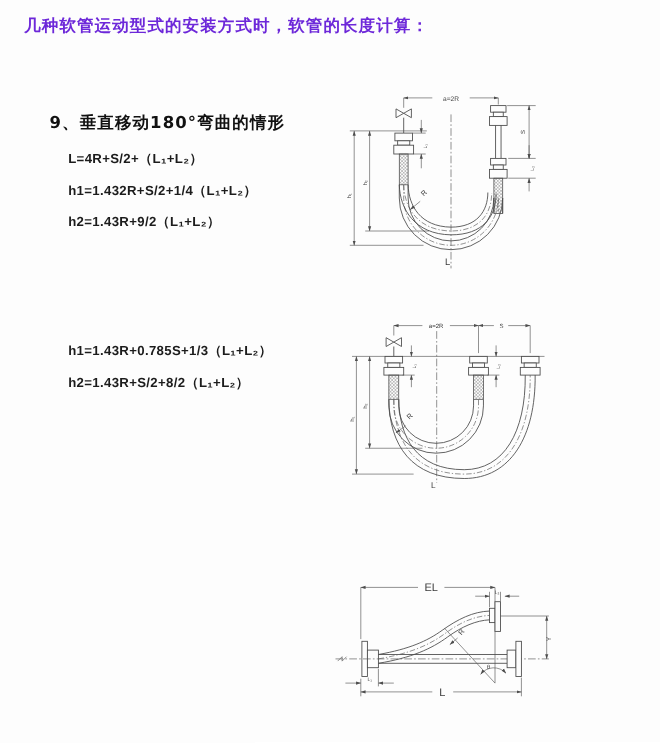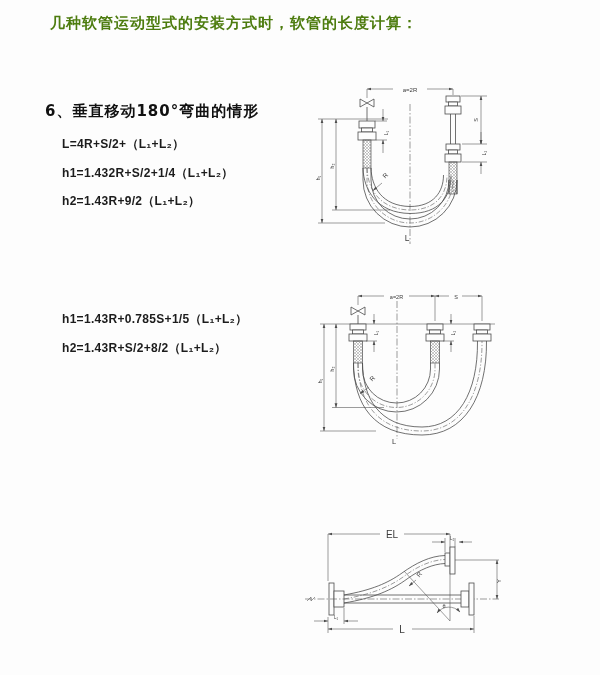--- a/index.html
+++ b/index.html
@@ -1,22 +1,22 @@
 <!DOCTYPE html>
 <html><head>
 <meta charset="utf-8">
 <style>
   html,body{margin:0;padding:0;background:#ffffff;}
   .page{
     position:relative;width:600px;height:675px;background:#fdfdfd;overflow:hidden;
     font-family:"DejaVu Sans","Liberation Sans",sans-serif;color:#161616;
   }
   .title{
-    position:absolute;left:50px;top:14px;font-size:15px;font-weight:bold;
-    letter-spacing:1px;color:#4d7c0f;white-space:nowrap;
+    position:absolute;left:22px;top:14px;font-size:15px;font-weight:bold;
+    letter-spacing:1px;color:#6d28d9;white-space:nowrap;
   }
   .section{position:absolute;left:45px;}
   .sec1{top:102px;}
   .sec2{top:305px;}
   .sec3{top:512px;}
   .sec-heading{font-size:15px;font-weight:bold;color:#111;letter-spacing:1px;height:21px;margin-bottom:7px;white-space:nowrap;}
   .formula{
     padding-left:17px;font-family:"Liberation Sans","DejaVu Sans",sans-serif;
     font-size:12px;font-weight:bold;color:#1c1c1c;line-height:28.5px;white-space:nowrap;
     letter-spacing:0.3px;
@@ -34,21 +34,21 @@
   .fit{fill:#fdfdfd;stroke:#4d4d4d;stroke-width:0.8;}
 </style>
 </head>
 <body>
 
 <div class="page">
 
   <div class="title">几种软管运动型式的安装方式时，软管的长度计算：</div>
 
   <div class="section sec1">
-    <div class="sec-heading">6、垂直移动180°弯曲的情形</div>
+    <div class="sec-heading">9、垂直移动180°弯曲的情形</div>
     <div class="formula">L=4R+S/2+（L₁+L₂）</div>
     <div class="formula">h1=1.432R+S/2+1/4（L₁+L₂）</div>
     <div class="formula">h2=1.43R+9/2（L₁+L₂）</div>
   </div>
 
   <div class="diagram d1">
     <svg width="290" height="190" viewBox="0 0 290 190">
       <defs>
         <marker id="ar1" viewBox="0 0 10 10" refX="9" refY="5" markerWidth="8" markerHeight="8" orient="auto-start-reverse">
           <path d="M0,2 L9.5,5 L0,8 z" fill="#4d4d4d"></path>
@@ -134,21 +134,21 @@
       <g>
         <text x="77" y="101" font-size="6.5" transform="rotate(-45 77 101)" text-anchor="middle">R</text>
         <line class="thin" x1="72" y1="107" x2="63" y2="114.5" marker-end="url(#ar1)"></line>
       </g>
 
       <text x="97" y="165" font-size="8.5" text-anchor="middle" fill="#2a2a2a">L</text>
     </svg>
   </div>
 
   <div class="section sec2">
-    <div class="formula">h1=1.43R+0.785S+1/5（L₁+L₂）</div>
+    <div class="formula">h1=1.43R+0.785S+1/3（L₁+L₂）</div>
     <div class="formula">h2=1.43R+S/2+8/2（L₁+L₂）</div>
   </div>
 
   <div class="diagram d2">
     <svg width="290" height="180" viewBox="0 0 290 180">
       <defs>
         <marker id="ar2" viewBox="0 0 10 10" refX="9" refY="5" markerWidth="8" markerHeight="8" orient="auto-start-reverse">
           <path d="M0,2 L9.5,5 L0,8 z" fill="#4d4d4d"></path>
         </marker>
         <pattern id="braid2" patternUnits="userSpaceOnUse" width="3" height="3">

